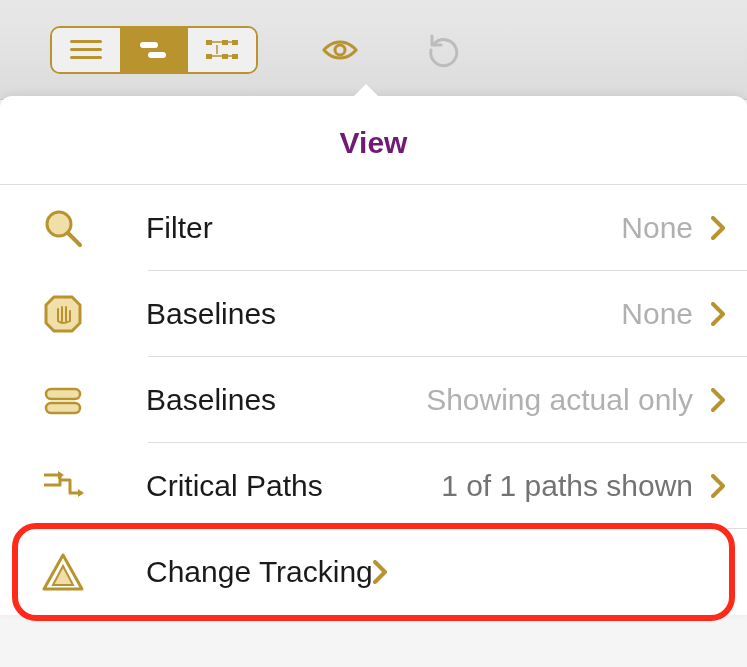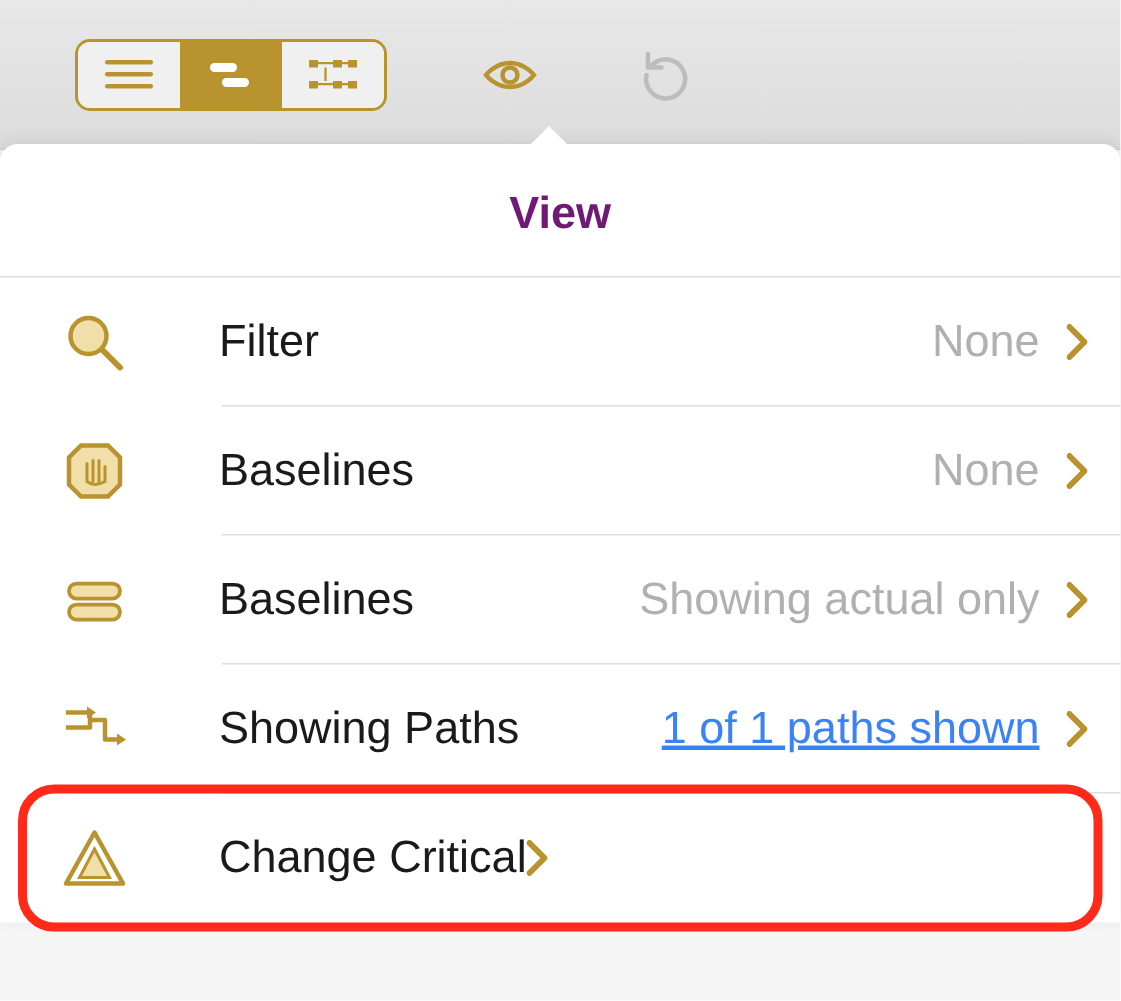--- a/index.html
+++ b/index.html
@@ -106,22 +106,21 @@
       flex-shrink: 0;
     }
     .row-value {
       font-size: 30px;
       color: #b0b0b0;
       margin-left: auto;
       margin-right: 18px;
       text-align: left;
     }
     .row-value.darker {
-      color: #3b82f6;
-      text-decoration: underline;
+      color: #737373;
     }
     .chevron {
       flex-shrink: 0;
     }
     .highlight-box {
       border: 6px solid #ff2a1a;
       border-radius: 24px;
       position: absolute;
       left: 12px;
       right: 12px;
@@ -238,36 +237,36 @@
 
     <li class="menu-row">
       <div class="row-icon">
         <svg viewBox="0 0 46 46" width="46" height="46">
           <path d="M4 12 L20 12 L20 22 L4 22" fill="none" stroke="#b8932e" stroke-width="3" stroke-linejoin="round"></path>
           <path d="M20 17 L30 17 L30 30 L42 30" fill="none" stroke="#b8932e" stroke-width="3" stroke-linejoin="round"></path>
           <path d="M18 8 L24 12 L18 16 Z" fill="#b8932e"></path>
           <path d="M38 26 L44 30 L38 34 Z" fill="#b8932e"></path>
         </svg>
       </div>
-      <span class="row-label">Showing Paths</span>
+      <span class="row-label">Critical Paths</span>
       <span class="row-value darker">1 of 1 paths shown</span>
       <svg class="chevron" width="14" height="24" viewBox="0 0 14 24">
         <path d="M2 2 L12 12 L2 22" fill="none" stroke="#b8932e" stroke-width="4" stroke-linecap="round" stroke-linejoin="round"></path>
       </svg>
       <div class="row-divider"></div>
     </li>
 
     <li class="menu-row highlighted">
       <div class="row-icon">
         <svg viewBox="0 0 46 46" width="46" height="46">
           <path d="M23 6 L42 40 L4 40 Z" fill="none" stroke="#b8932e" stroke-width="3" stroke-linejoin="round"></path>
           <path d="M23 17 L33 36 L13 36 Z" fill="#f0dfa8" stroke="#b8932e" stroke-width="2"></path>
         </svg>
       </div>
-      <span class="row-label">Change Critical</span>
+      <span class="row-label">Change Tracking</span>
       <svg class="chevron" width="14" height="24" viewBox="0 0 14 24">
         <path d="M2 2 L12 12 L2 22" fill="none" stroke="#b8932e" stroke-width="4" stroke-linecap="round" stroke-linejoin="round"></path>
       </svg>
       <div class="highlight-box"></div>
     </li>
 
   </ul>
 </div>
 
 </body></html>

